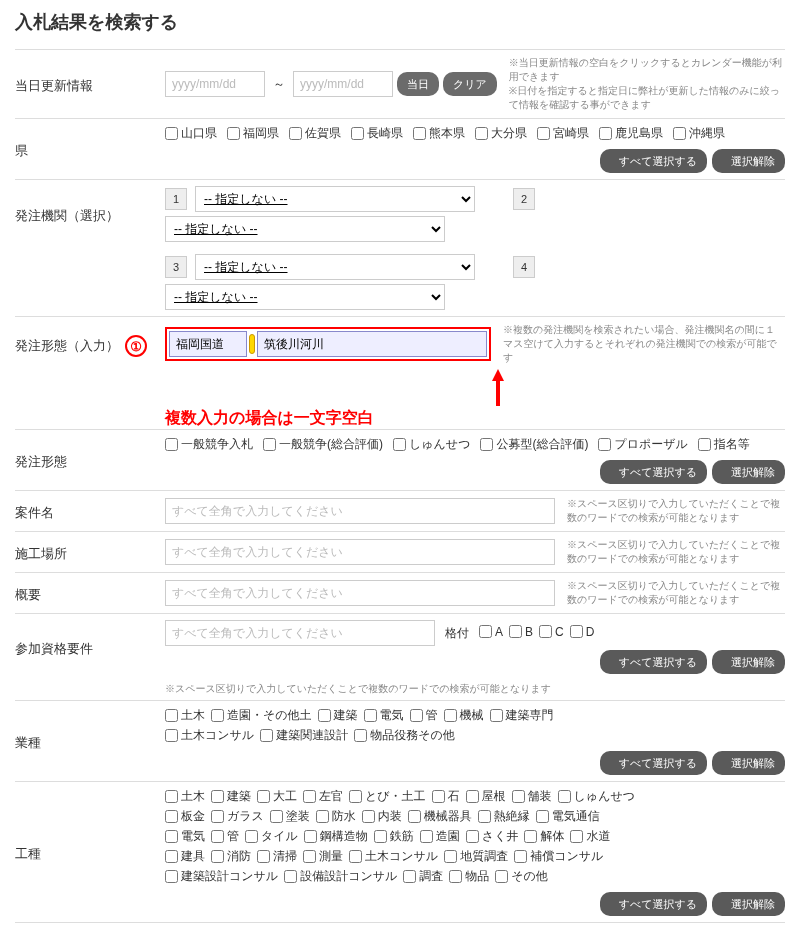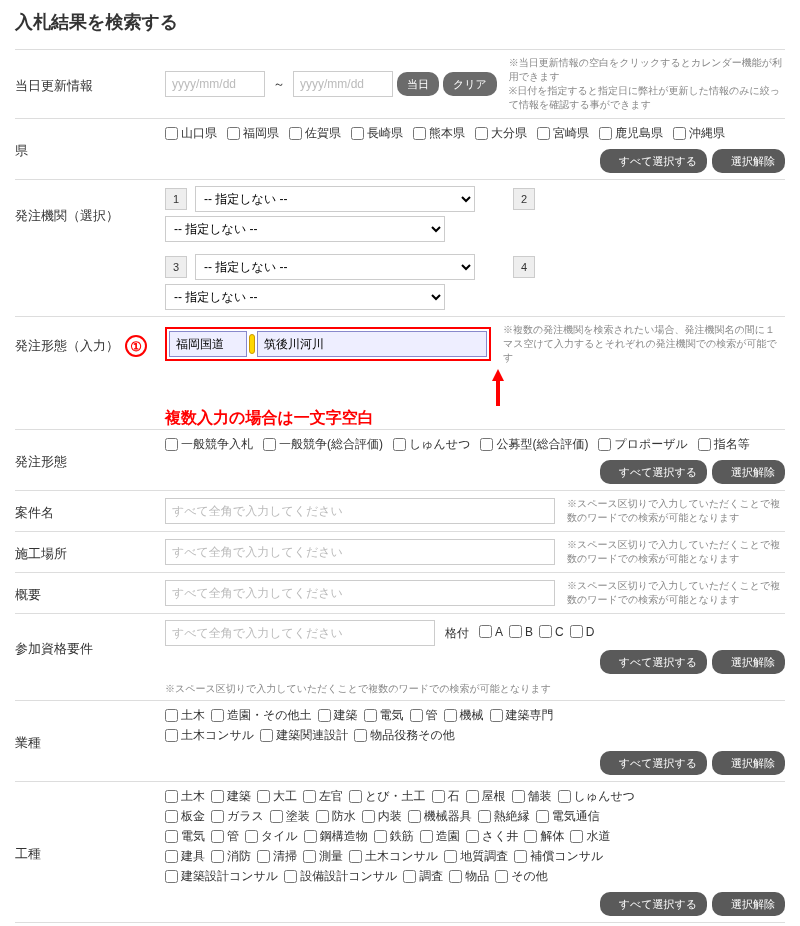--- a/index.html
+++ b/index.html
@@ -15,21 +15,21 @@
 input[type="text"]::placeholder { color: #bbb; }
 select { border: 1px solid #ccc; padding: 3px 4px; font-size: 12px; height: 26px; background: #fff; }
 .date-input { width: 100px; }
 .tilde { padding: 0 4px; }
 .btn { border: none; padding: 4px 10px; font-size: 11px; color: #fff; border-radius: 10px; cursor: pointer; height: 24px; }
 .btn-gray { background: #6b6b6b; }
 .btn-dark { background: #5a5a5a; padding-left: 19px; }
 .chk { display: inline-flex; align-items: center; margin-right: 6px; margin-bottom: 3px; }
 .chk input { margin-right: 3px; }
 .num-box { width: 22px; height: 22px; background: #eee; border: 1px solid #ccc; display: inline-flex; align-items: center; justify-content: center; margin-right: 4px; font-size: 11px; }
-.sel-wide { width: 155px; }
+.sel-wide { width: 155px; text-decoration: underline; }
 .annot-circle { display: inline-flex; width: 22px; height: 22px; border: 2px solid red; border-radius: 50%; color: red; font-weight: bold; align-items: center; justify-content: center; font-size: 13px; margin-right: 4px; }
 .highlight-input { border: 2px solid red !important; padding: 2px; display: inline-flex; align-items: center; }
 .highlight-input input { border: 1px solid #88c; background: #eef; }
 .yellow-sep { width: 6px; height: 20px; background: #ffd700; border: 1px solid #cc9900; border-radius: 3px; margin: 0 2px; display: inline-block; }
 .red-text { color: red; font-weight: bold; font-size: 16px; margin-left: 150px; margin-top: 2px; }
 .arrow-up { width: 0; height: 0; border-left: 6px solid transparent; border-right: 6px solid transparent; border-bottom: 12px solid red; margin: 0 auto; }
 .arrow-stem { width: 4px; height: 25px; background: red; margin: 0 auto; }
 .full-input { width: 480px; }
 .side-btns { margin-left: auto; display: flex; gap: 5px; }
 .note-below { color: #888; font-size: 10px; margin-left: 150px; margin-top: 2px; margin-bottom: 4px; }

